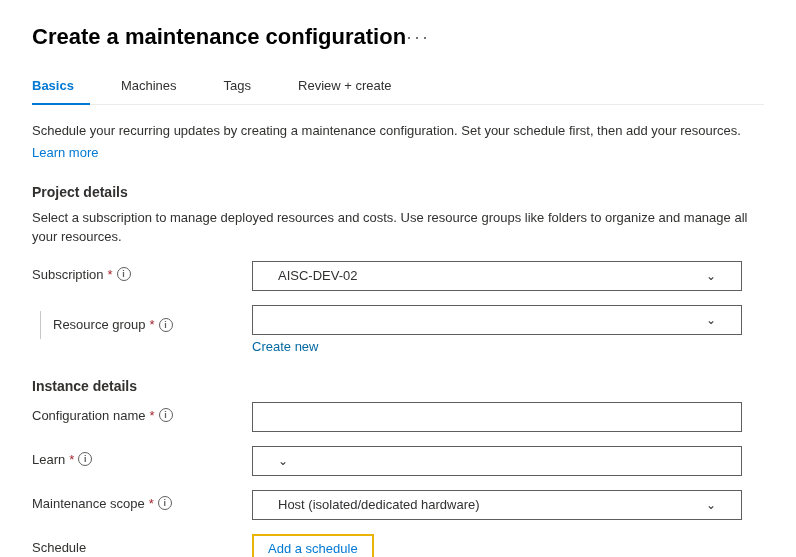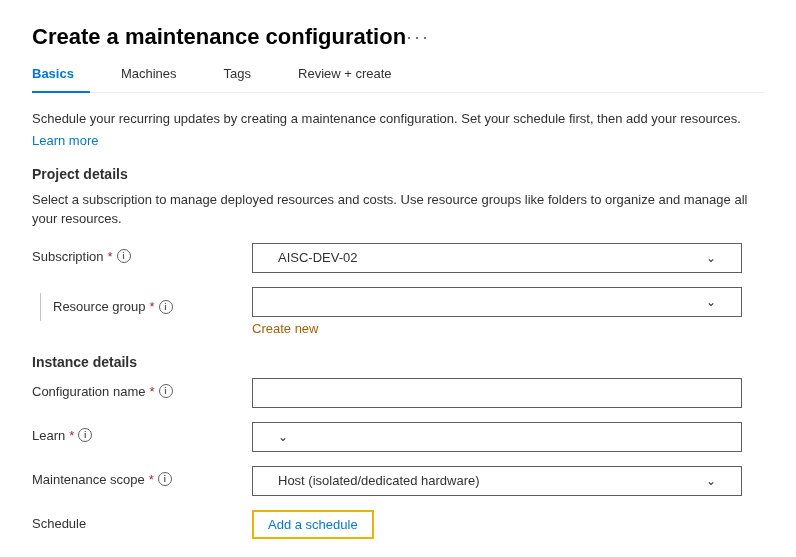--- a/index.html
+++ b/index.html
@@ -9,21 +9,21 @@
       color: #323130;
       background: #fff;
       padding: 24px 32px;
       width: 796px;
       min-height: 557px;
     }
     .page-title-row {
       display: flex;
       align-items: center;
       gap: 0;
-      margin-bottom: 8px;
+      margin-bottom: 20px;
     }
     .page-title {
       font-size: 22px;
       font-weight: 600;
       color: #000;
     }
     .ellipsis-icon {
       color: #605e5c;
       font-size: 18px;
       cursor: pointer;
@@ -61,21 +61,21 @@
       color: #0078d4;
       text-decoration: none;
       font-size: 13px;
       cursor: pointer;
     }
     
     .section-title {
       font-size: 14px;
       font-weight: 600;
       color: #323130;
-      margin-top: 18px;
+      margin-top: 24px;
       margin-bottom: 8px;
     }
     .section-desc {
       color: #323130;
       font-size: 13px;
       line-height: 1.5;
       margin-bottom: 14px;
     }
     
     .form-row {
@@ -140,21 +140,21 @@
       height: 30px;
       border: 1px solid #605e5c;
       background: #fff;
       padding: 0 8px;
       font-size: 13px;
       color: #323130;
       outline: none;
     }
     
     .create-new-link {
-      color: #a16207;
+      color: #0369a1;
       font-size: 13px;
       cursor: pointer;
       text-decoration: none;
       display: block;
       margin-top: 4px;
     }
     
     .resource-group-control {
       display: flex;
       flex-direction: column;

